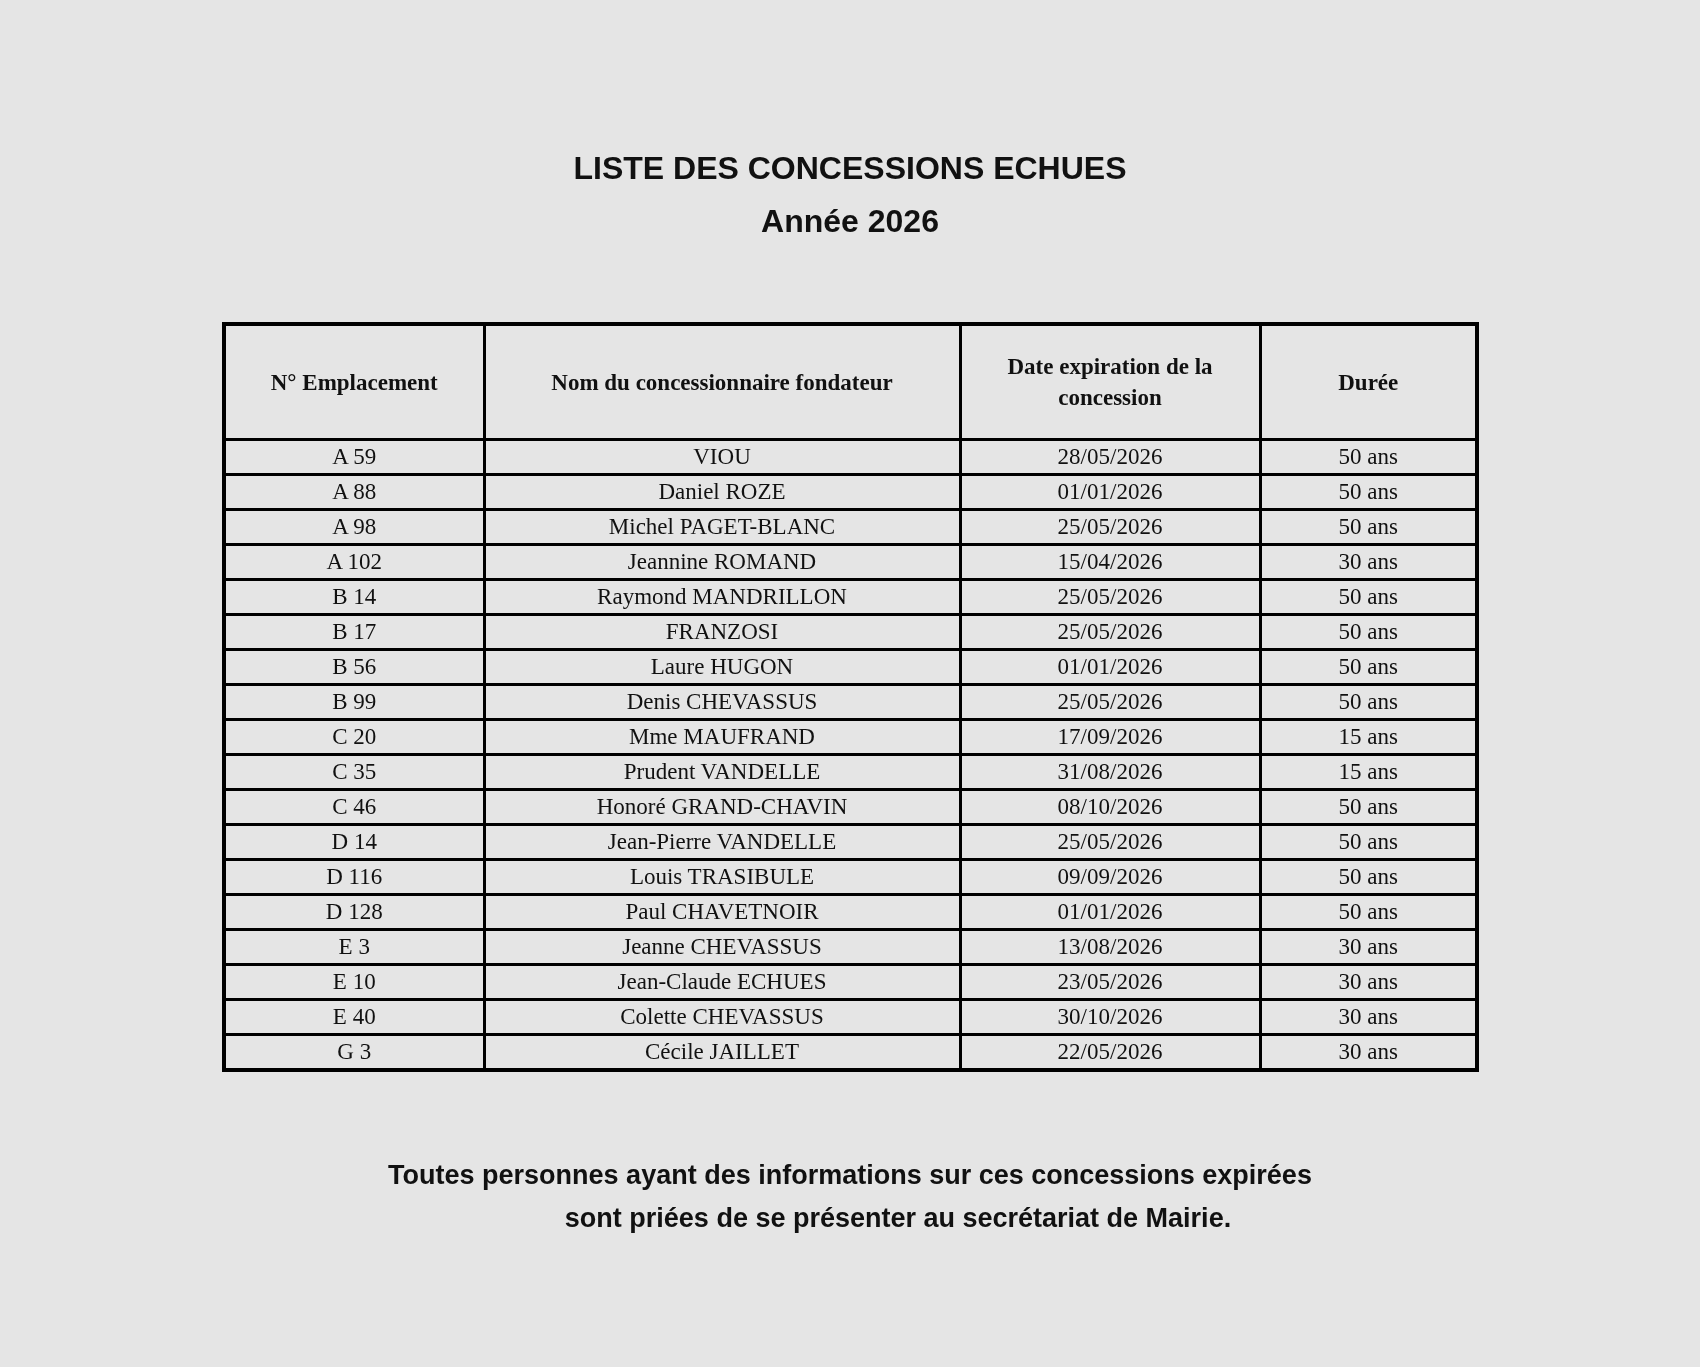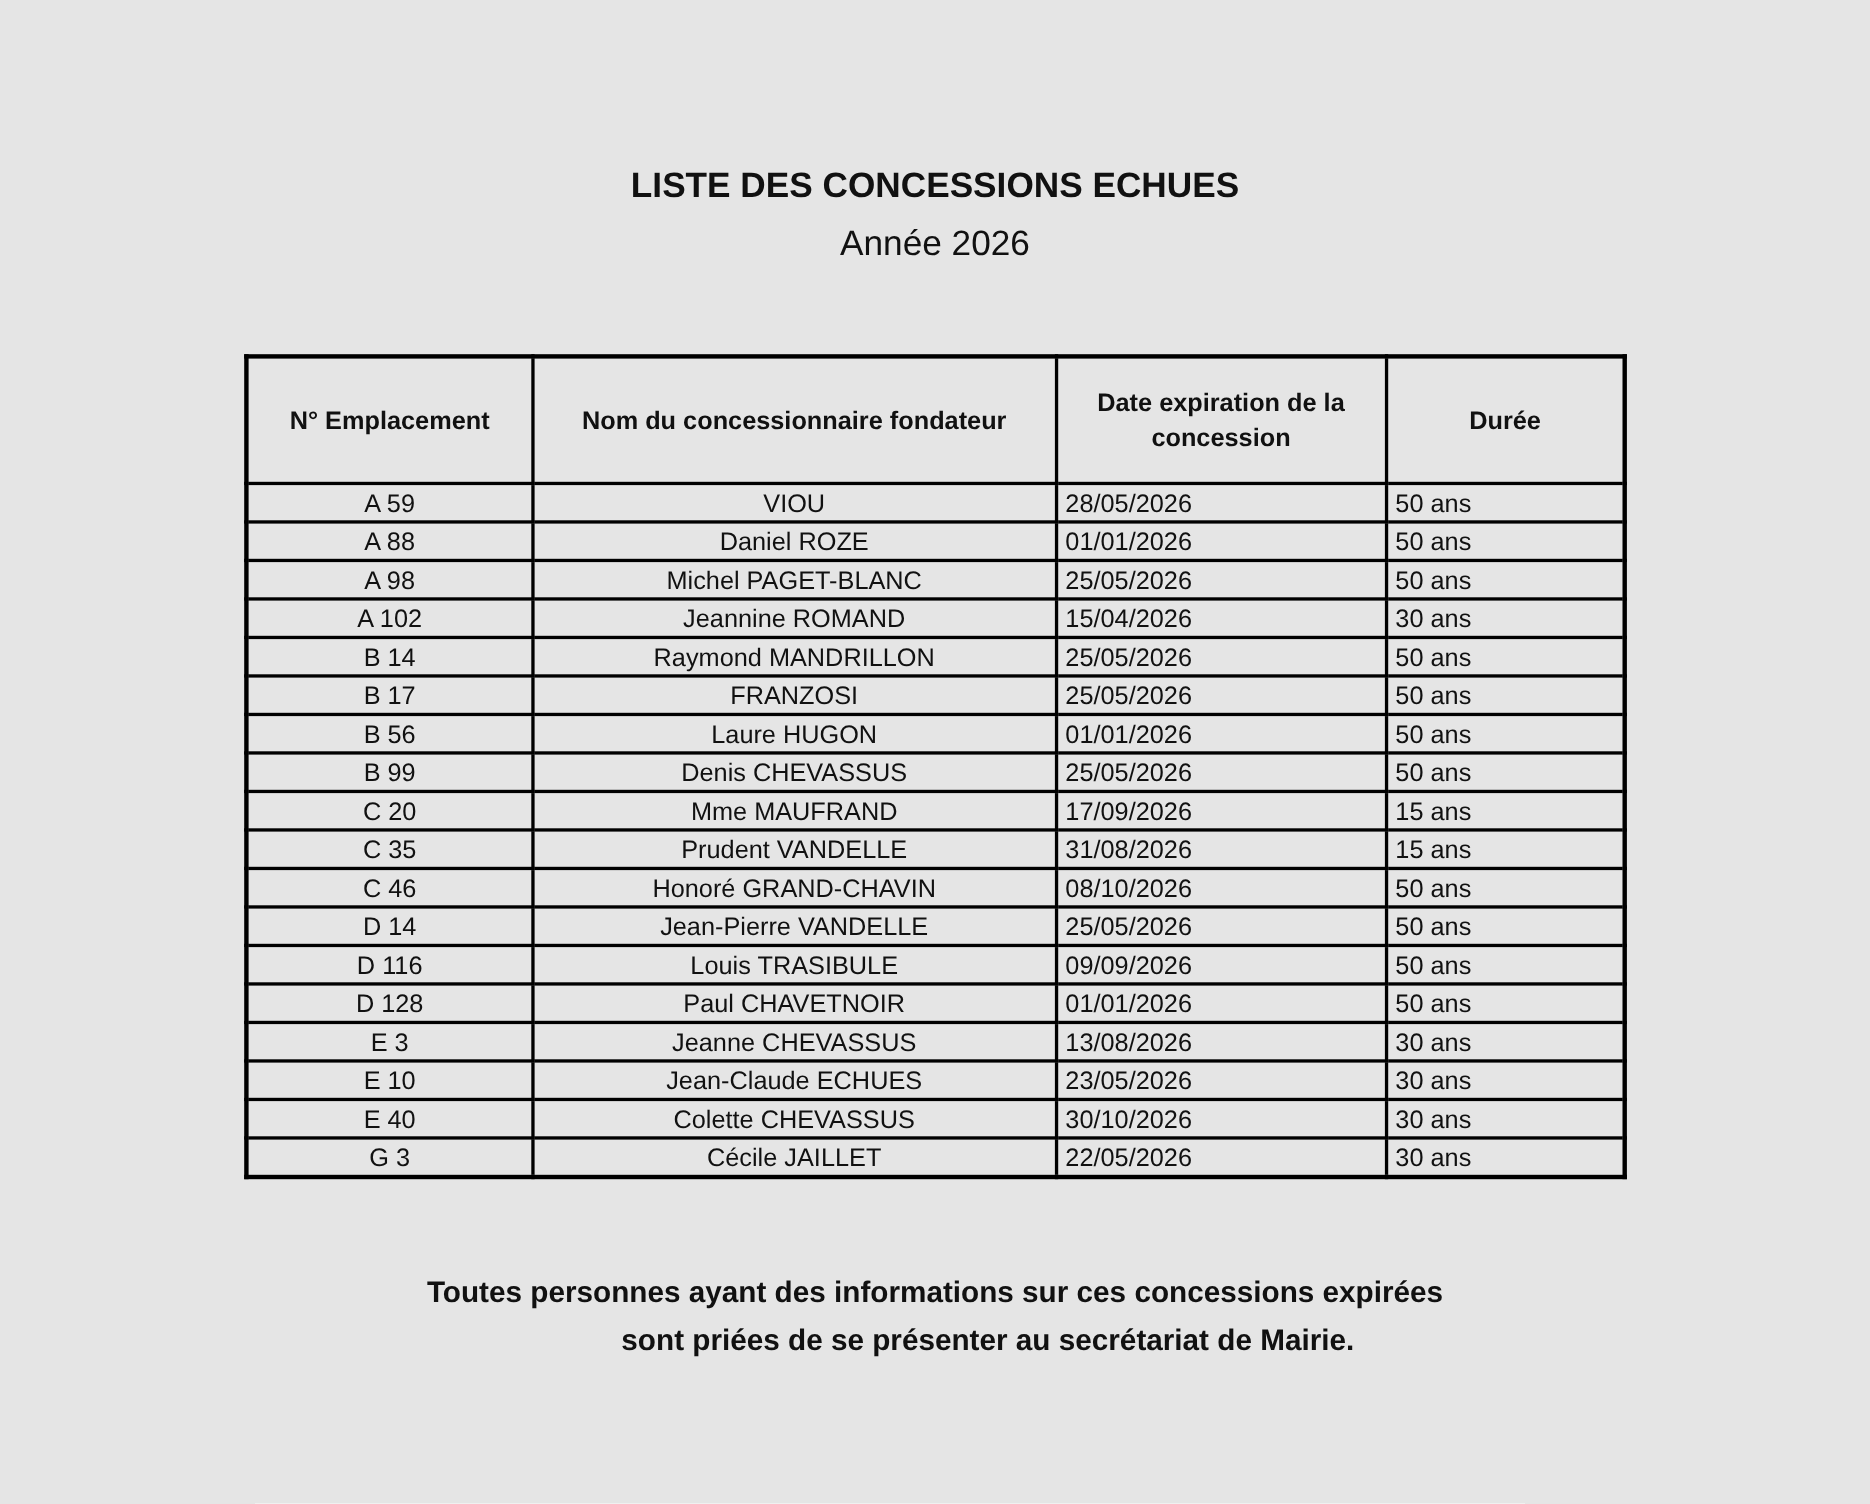--- a/index.html
+++ b/index.html
@@ -30,30 +30,31 @@
     font-weight: bold;
     letter-spacing: 0px;
   }
   .title2 {
     position: absolute;
     top: 203px;
     left: 0;
     width: 1700px;
     text-align: center;
     font-size: 32px;
-    font-weight: normal;
+    font-weight: bold;
   }
   table.concessions {
     position: absolute;
     left: 222px;
     top: 322px;
     width: 1253px;
     border-collapse: collapse;
     table-layout: fixed;
     border: 4px solid #000000;
+    font-family: Liberation Serif, serif;
   }
   .concessions th, .concessions td {
     border: 3px solid #000000;
     overflow: hidden;
     white-space: normal;
   }
   .concessions thead th {
     height: 112px;
     font-size: 23px;
     font-weight: bold;
@@ -65,21 +66,21 @@
   .concessions tbody td {
     height: 32px;
     font-size: 23px;
     font-weight: normal;
     vertical-align: middle;
     padding: 0 7px;
     line-height: 32px;
     white-space: nowrap;
   }
   .concessions tbody td.c0, .concessions tbody td.c1 { text-align: center; }
-  .concessions tbody td.c2, .concessions tbody td.c3 { text-align: left; }
+  .concessions tbody td.c2, .concessions tbody td.c3 { text-align: center; }
   .footer1 {
     position: absolute;
     top: 1160px;
     left: 0;
     width: 1700px;
     text-align: center;
     font-size: 27px;
     font-weight: bold;
   }
   .footer2 {

